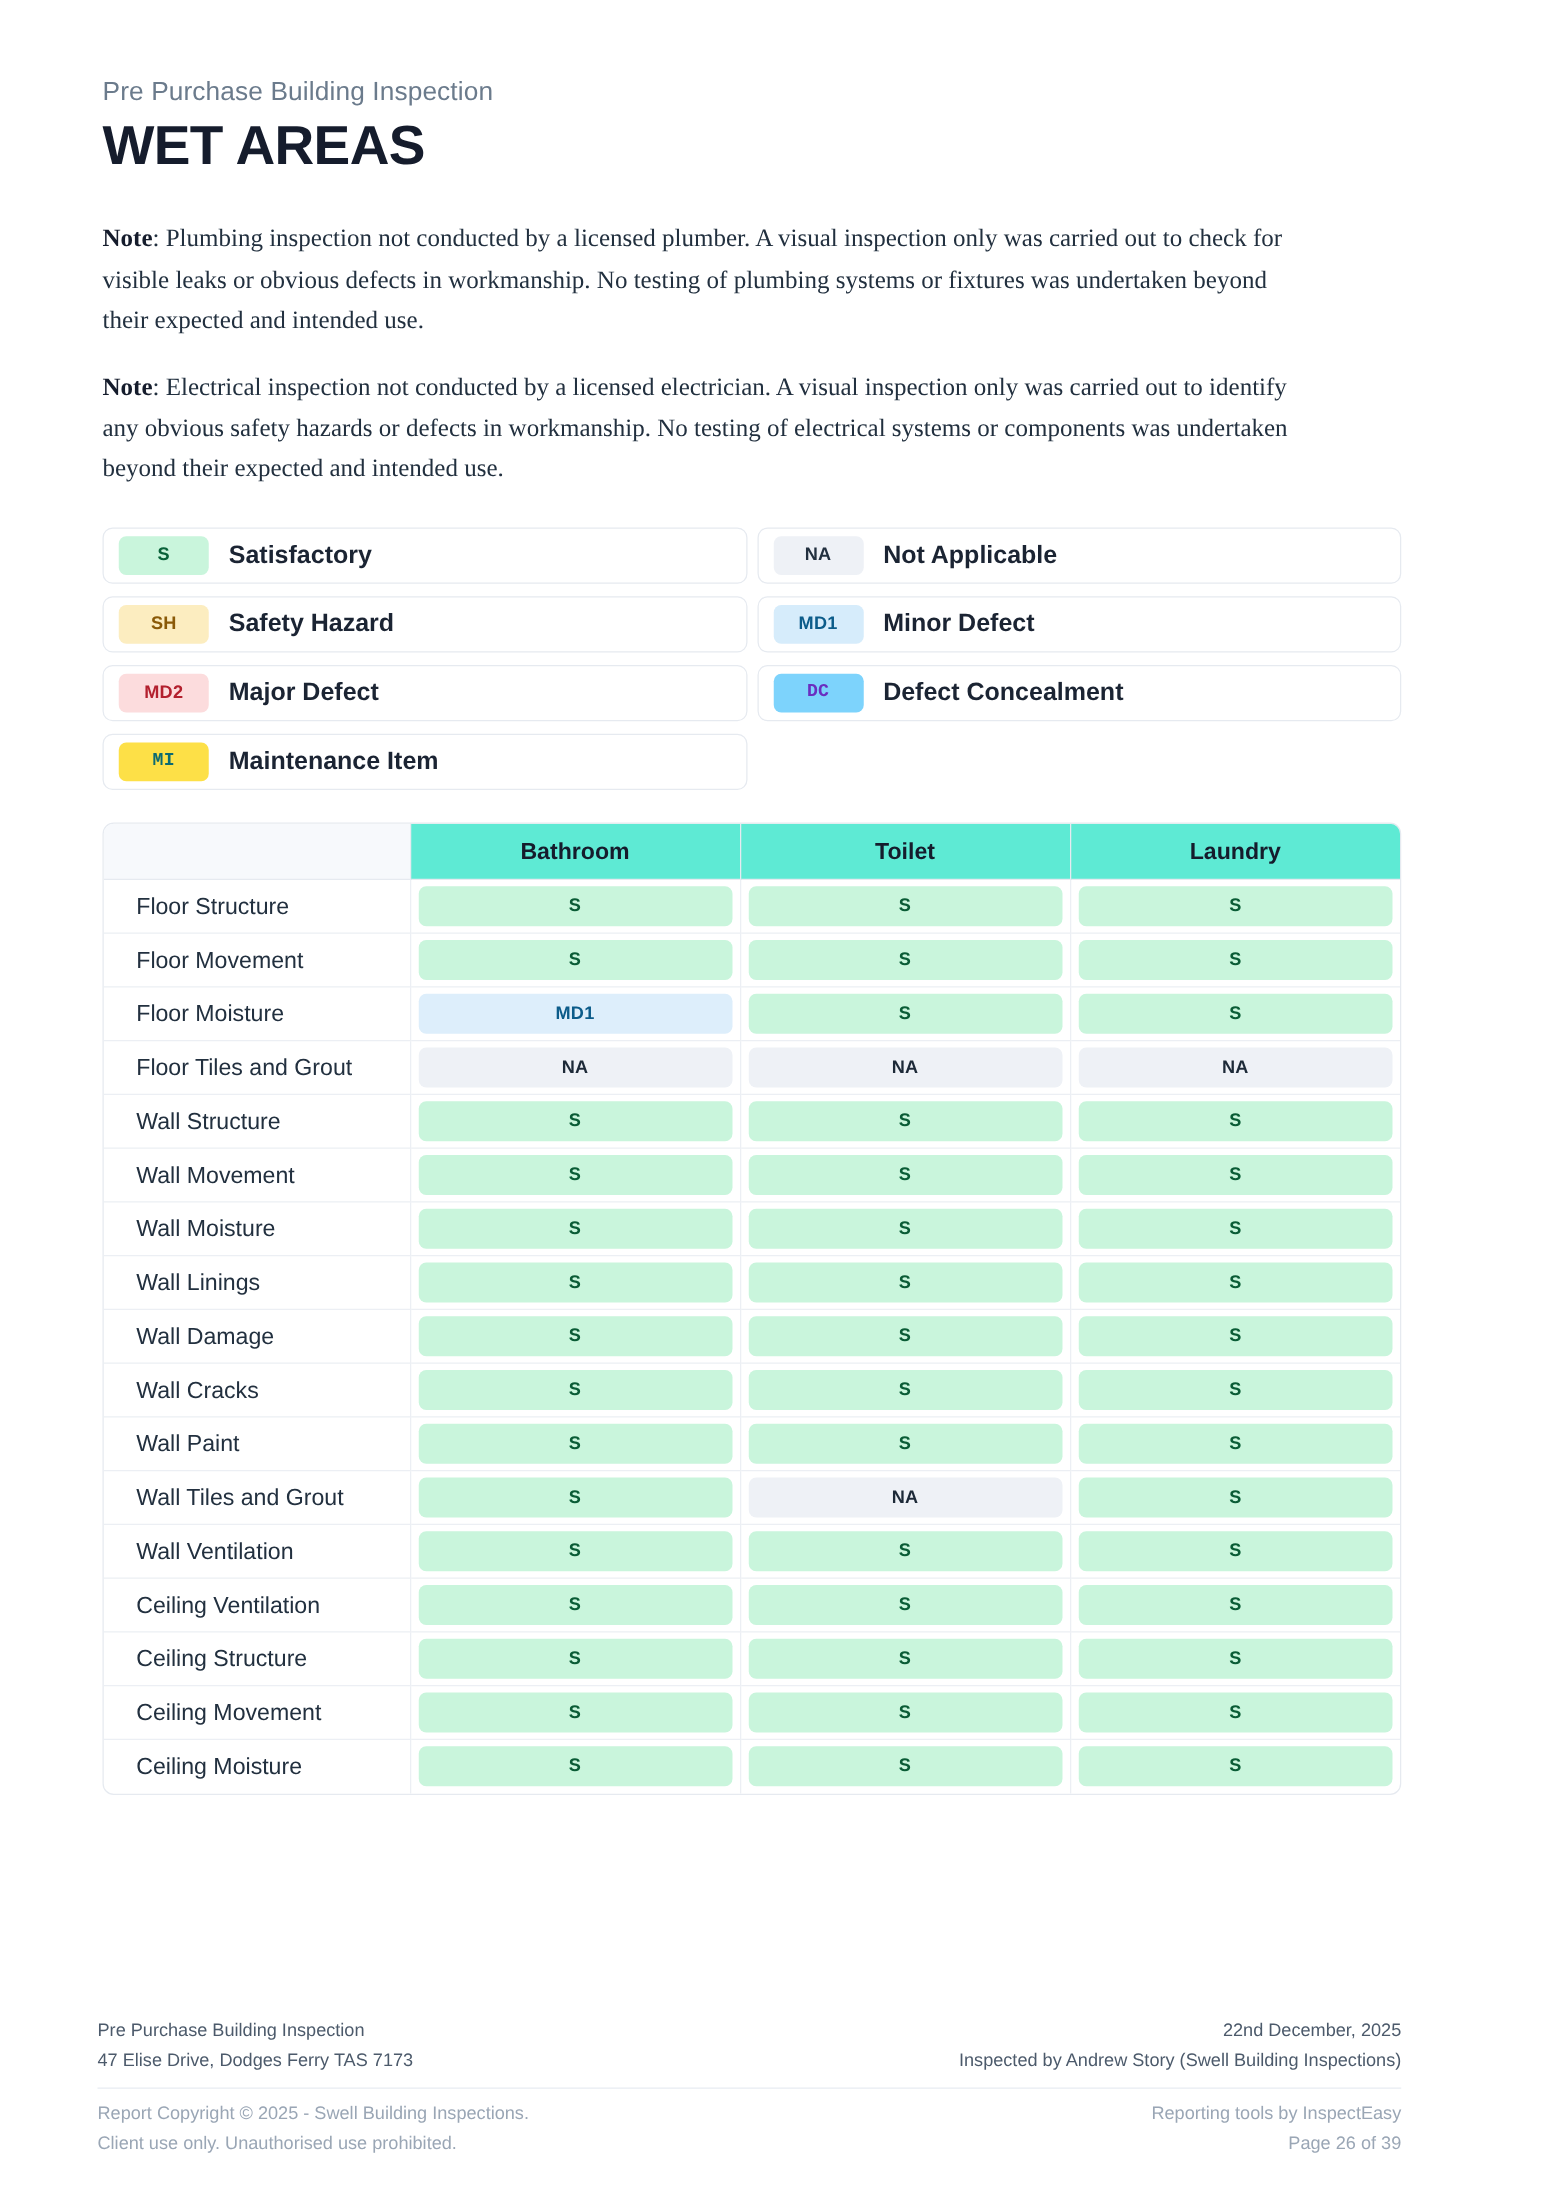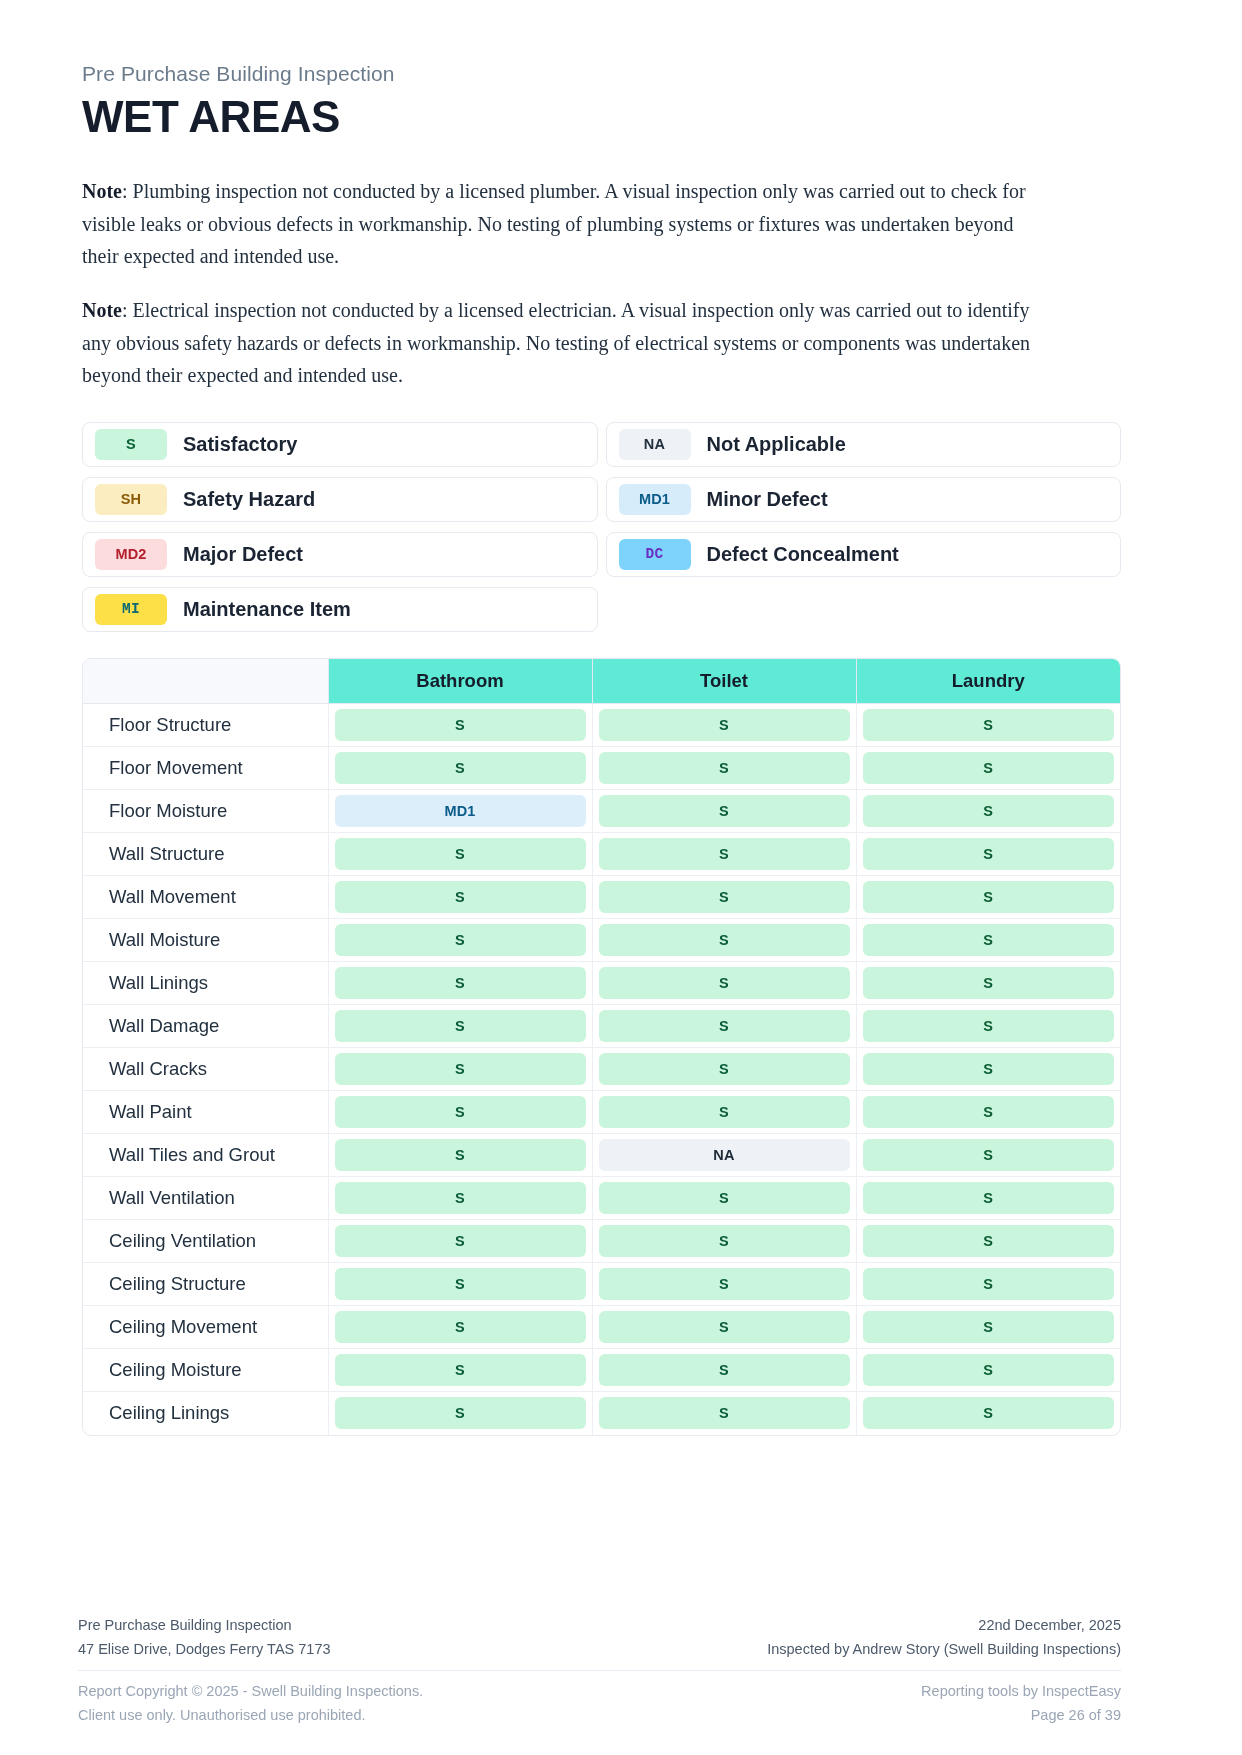--- a/index.html
+++ b/index.html
@@ -274,20 +274,32 @@
               <div class="chip chip-md1">MD1</div>
             </td>
             <td class="cell">
               <div class="chip chip-s">S</div>
             </td>
             <td class="cell">
               <div class="chip chip-s">S</div>
             </td>
           </tr>
           <tr>
+            <td class="rowlabel">Floor Tiles and Grout</td>
+            <td class="cell">
+              <div class="chip chip-na">NA</div>
+            </td>
+            <td class="cell">
+              <div class="chip chip-na">NA</div>
+            </td>
+            <td class="cell">
+              <div class="chip chip-na">NA</div>
+            </td>
+          </tr>
+          <tr>
             <td class="rowlabel">Wall Structure</td>
             <td class="cell">
               <div class="chip chip-s">S</div>
             </td>
             <td class="cell">
               <div class="chip chip-s">S</div>
             </td>
             <td class="cell">
               <div class="chip chip-s">S</div>
             </td>
@@ -419,32 +431,20 @@
             </td>
             <td class="cell">
               <div class="chip chip-s">S</div>
             </td>
             <td class="cell">
               <div class="chip chip-s">S</div>
             </td>
           </tr>
           <tr>
             <td class="rowlabel">Ceiling Moisture</td>
-            <td class="cell">
-              <div class="chip chip-s">S</div>
-            </td>
-            <td class="cell">
-              <div class="chip chip-s">S</div>
-            </td>
-            <td class="cell">
-              <div class="chip chip-s">S</div>
-            </td>
-          </tr>
-          <tr>
-            <td class="rowlabel">Ceiling Linings</td>
             <td class="cell">
               <div class="chip chip-s">S</div>
             </td>
             <td class="cell">
               <div class="chip chip-s">S</div>
             </td>
             <td class="cell">
               <div class="chip chip-s">S</div>
             </td>
           </tr>

